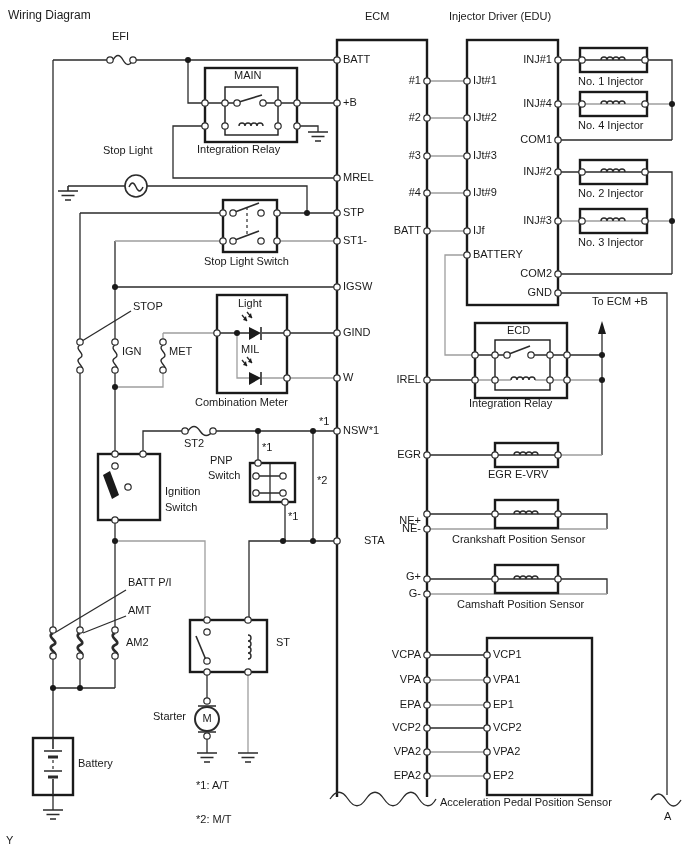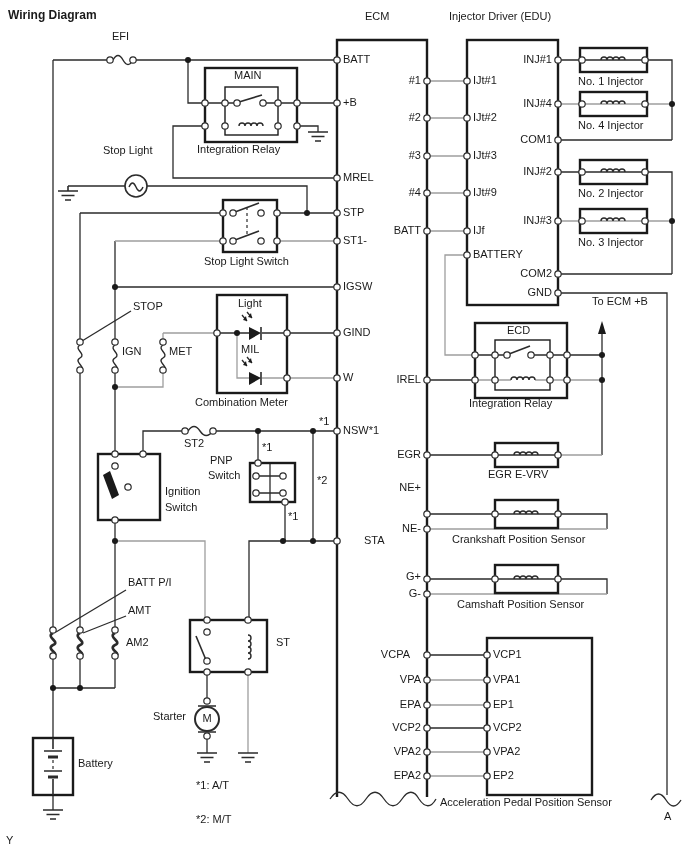--- a/index.html
+++ b/index.html
@@ -12,21 +12,21 @@
   .t{stroke:#2b2b2b;stroke-width:1.2;fill:#fff;}
   .d{fill:#1a1a1a;stroke:none;}
   .cl{stroke:#2b2b2b;stroke-width:1.4;fill:none;}
   .bl{stroke:#2b2b2b;stroke-width:1.6;fill:none;}
   .fs{stroke:#2b2b2b;stroke-width:1.4;fill:none;}
   .fl{stroke:#2b2b2b;stroke-width:2.6;fill:none;}
   .gnd{stroke:#2b2b2b;stroke-width:1.6;fill:none;}
   .dash{stroke:#2b2b2b;stroke-width:1.2;fill:none;stroke-dasharray:3 3;}
   .lbl{position:absolute;font:11px/1.2 "Liberation Sans","DejaVu Sans",sans-serif;color:#1a1a1a;white-space:nowrap;}
   .r{transform:translateX(-100%);}
-  .big{font-size:12px;font-weight:bold;}
+  .big{font-size:12px;}
 </style>
 </head>
 <body>
 
 <div id="stage">
 
 <svg id="wires" width="690" height="855" viewBox="0 0 690 855">
 
   <path class="w" d="
     M53 60 H110 M133 60 H337
@@ -353,25 +353,25 @@
   <span class="lbl" style="left:343px;top:424px">NSW*1</span>
   <span class="lbl" style="left:364px;top:534px">STA</span>
 
   <span class="lbl r" style="left:421px;top:74px">#1</span>
   <span class="lbl r" style="left:421px;top:111px">#2</span>
   <span class="lbl r" style="left:421px;top:149px">#3</span>
   <span class="lbl r" style="left:421px;top:186px">#4</span>
   <span class="lbl r" style="left:421px;top:224px">BATT</span>
   <span class="lbl r" style="left:421px;top:373px">IREL</span>
   <span class="lbl r" style="left:421px;top:448px">EGR</span>
-  <span class="lbl r" style="left:421px;top:481px">NE+</span>
+  <span class="lbl r" style="left:421px;top:514px">NE+</span>
   <span class="lbl r" style="left:421px;top:522px">NE-</span>
   <span class="lbl r" style="left:421px;top:570px">G+</span>
   <span class="lbl r" style="left:421px;top:587px">G-</span>
-  <span class="lbl r" style="left:410px;top:648px">VCPA</span>
+  <span class="lbl r" style="left:421px;top:648px">VCPA</span>
   <span class="lbl r" style="left:421px;top:673px">VPA</span>
   <span class="lbl r" style="left:421px;top:698px">EPA</span>
   <span class="lbl r" style="left:421px;top:721px">VCP2</span>
   <span class="lbl r" style="left:421px;top:745px">VPA2</span>
   <span class="lbl r" style="left:421px;top:769px">EPA2</span>
 
   <span class="lbl" style="left:473px;top:74px">IJt#1</span>
   <span class="lbl" style="left:473px;top:111px">IJt#2</span>
   <span class="lbl" style="left:473px;top:149px">IJt#3</span>
   <span class="lbl" style="left:473px;top:186px">IJt#9</span>

